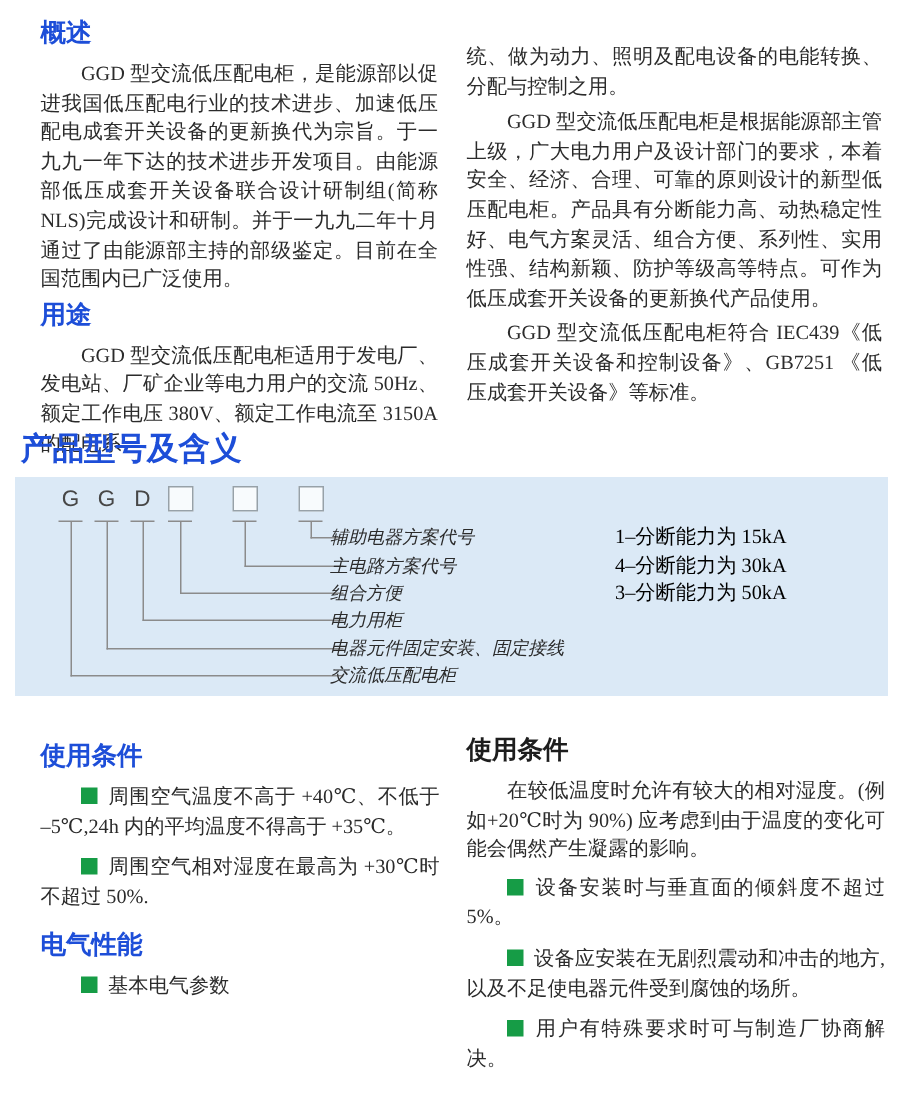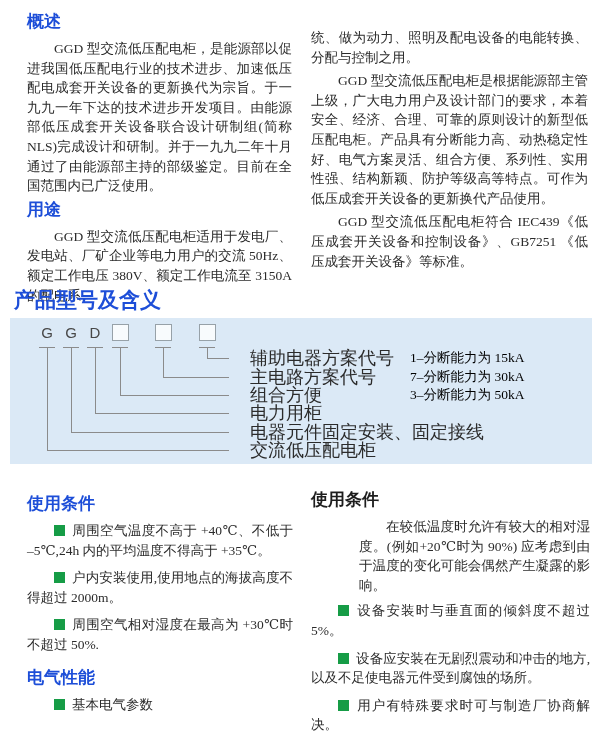--- a/index.html
+++ b/index.html
@@ -70,22 +70,22 @@
     position:absolute;top:30px;
     border-left:1px solid #8b8b8b;border-bottom:1px solid #8b8b8b;
   }
   #c0{left:37px;width:181px;height:102px;}
   #c1{left:61px;width:157px;height:84px;}
   #c2{left:85px;width:133px;height:65px;}
   #c3{left:110px;width:108px;height:47px;}
   #c4{left:153px;width:65px;height:29px;}
   #c5{left:197px;width:21px;height:10px;}
   .dlabel{
-    position:absolute;left:240px;font-size:18px;line-height:20px;
-    color:#2b2b2b;white-space:nowrap;
+    position:absolute;left:210px;font-size:12px;line-height:20px;
+    color:#2b2b2b;white-space:nowrap;font-style:italic;
   }
   #dl0{top:30px;} #dl1{top:49px;} #dl2{top:67px;}
   #dl3{top:85px;} #dl4{top:104px;} #dl5{top:122px;}
   .legend{
     position:absolute;left:400px;font-size:13.5px;line-height:20px;
     color:#000000;white-space:nowrap;
   }
   #lg0{top:30px;} #lg1{top:49px;} #lg2{top:67px;}
 </style>
 </head>
@@ -129,32 +129,31 @@
   <div class="connector" id="c5"></div>
 
   <div class="dlabel" id="dl0">辅助电器方案代号</div>
   <div class="dlabel" id="dl1">主电路方案代号</div>
   <div class="dlabel" id="dl2">组合方便</div>
   <div class="dlabel" id="dl3">电力用柜</div>
   <div class="dlabel" id="dl4">电器元件固定安装、固定接线</div>
   <div class="dlabel" id="dl5">交流低压配电柜</div>
 
   <div class="legend" id="lg0">1–分断能力为 15kA</div>
-  <div class="legend" id="lg1">7–分断能力为 30kA</div>
+  <div class="legend" id="lg1">4–分断能力为 30kA</div>
   <div class="legend" id="lg2">3–分断能力为 50kA</div>
 </div>
 
 <div class="col" id="col-bl">
   <h2 class="green">使用条件</h2>
   <p class="bullet"><span class="sq"></span><span>周围空气温度不高于 +40℃、不低于 –5℃,24h 内的平均温度不得高于 +35℃。</span></p>
-  <p class="bullet"><span class="sq"></span><span>户内安装使用,使用地点的海拔高度不得超过 2000m。</span></p>
   <p class="bullet"><span class="sq"></span><span>周围空气相对湿度在最高为 +30℃时不超过 50%.</span></p>
   <h2 class="green" style="margin-top:13px;">电气性能</h2>
   <p class="bullet"><span class="sq"></span><span>基本电气参数</span></p>
 </div>
 
 <div class="col" id="col-br">
   <h2 class="black">使用条件</h2>
-  <p class="body indent" style="margin-bottom:6px;margin-left:48px;">在较低温度时允许有较大的相对湿度。(例如+20℃时为 90%) 应考虑到由于温度的变化可能会偶然产生凝露的影响。</p>
+  <p class="body indent" style="margin-bottom:6px;">在较低温度时允许有较大的相对湿度。(例如+20℃时为 90%) 应考虑到由于温度的变化可能会偶然产生凝露的影响。</p>
   <p class="bullet"><span class="sq"></span><span>设备安装时与垂直面的倾斜度不超过 5%。</span></p>
   <p class="bullet"><span class="sq"></span><span>设备应安装在无剧烈震动和冲击的地方,以及不足使电器元件受到腐蚀的场所。</span></p>
   <p class="bullet"><span class="sq"></span><span>用户有特殊要求时可与制造厂协商解决。</span></p>
 </div>
 
 </body></html>

